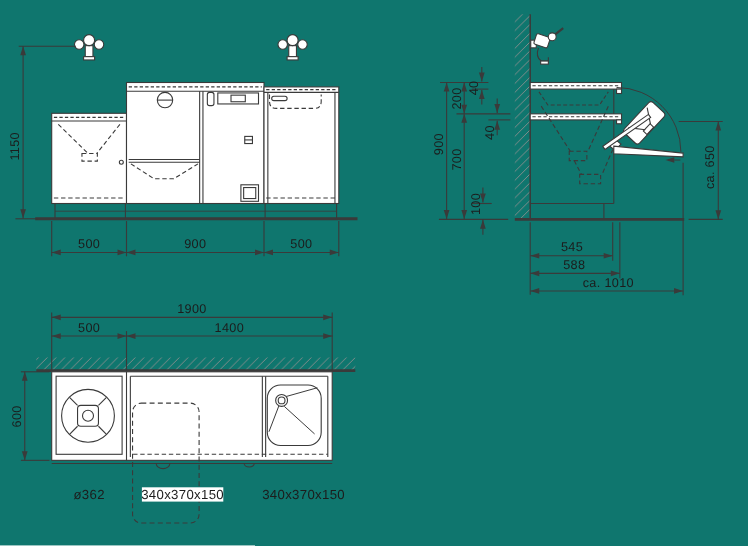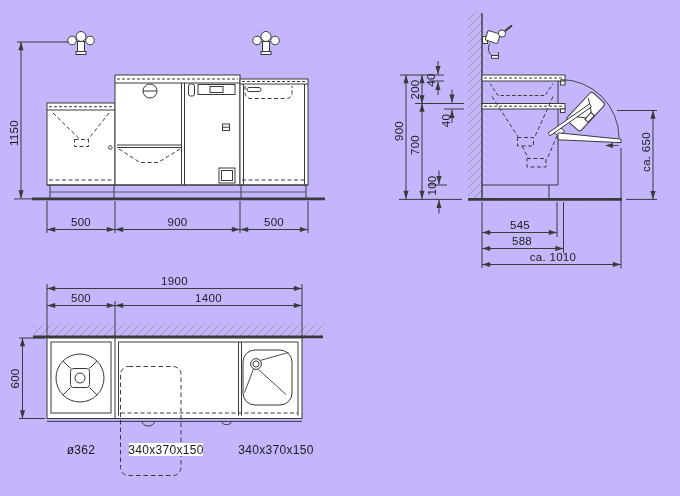--- a/index.html
+++ b/index.html
@@ -1,16 +1,16 @@
 <!DOCTYPE html>
 <html><head>
 <meta charset="utf-8">
 <style>
   html,body{margin:0;padding:0;background:#fff;}
-  #stage{position:relative;width:680px;height:496px;background:#c4b5fd;overflow:hidden;
+  #stage{position:relative;width:680px;height:496px;background:#0f766e;overflow:hidden;
          font-family:"Liberation Sans",sans-serif;}
   svg text{font-family:"Liberation Sans",sans-serif;fill:#1c1c1c;}
   .dim{font-size:11.5px;letter-spacing:.3px;}
   .lbl{font-size:12px;letter-spacing:.3px;}
 </style>
 </head>
 <body>
 
 <div id="stage">
 <svg width="680" height="496" viewBox="0 0 680 496">

